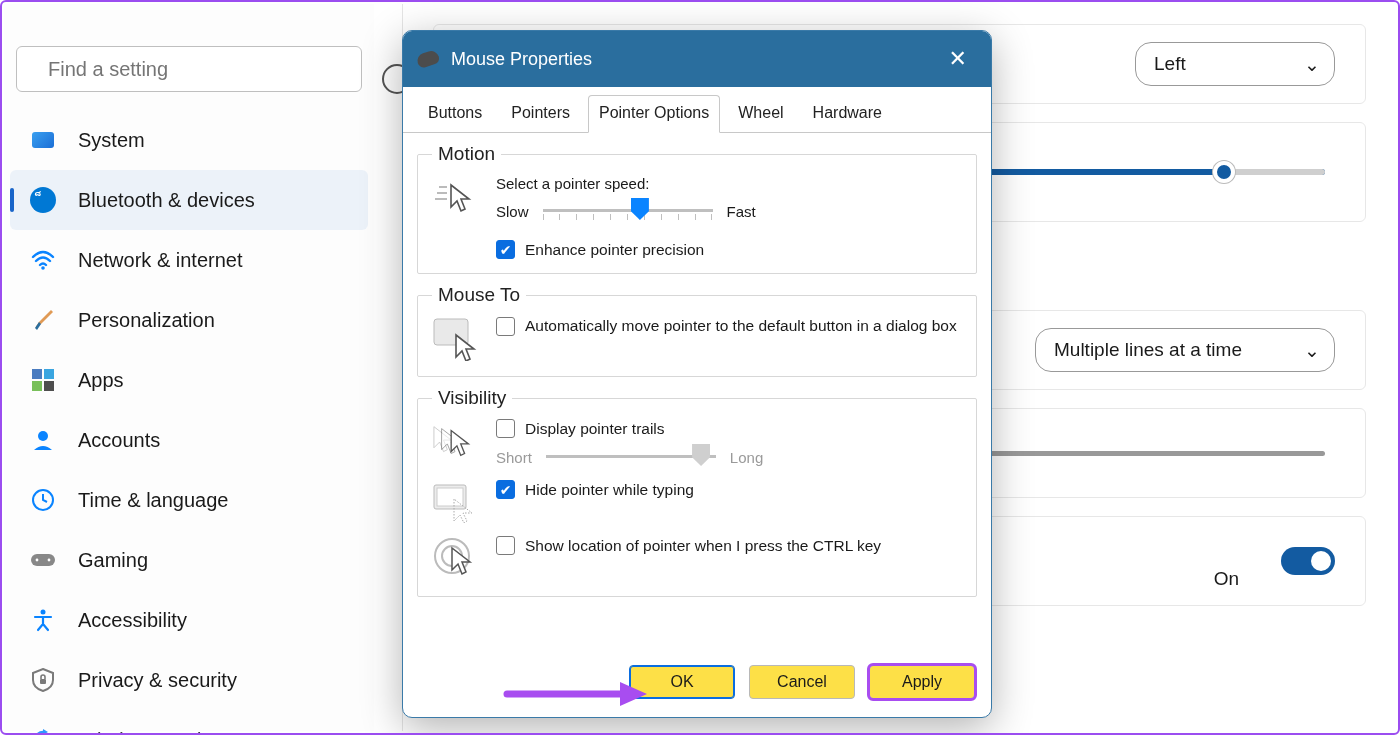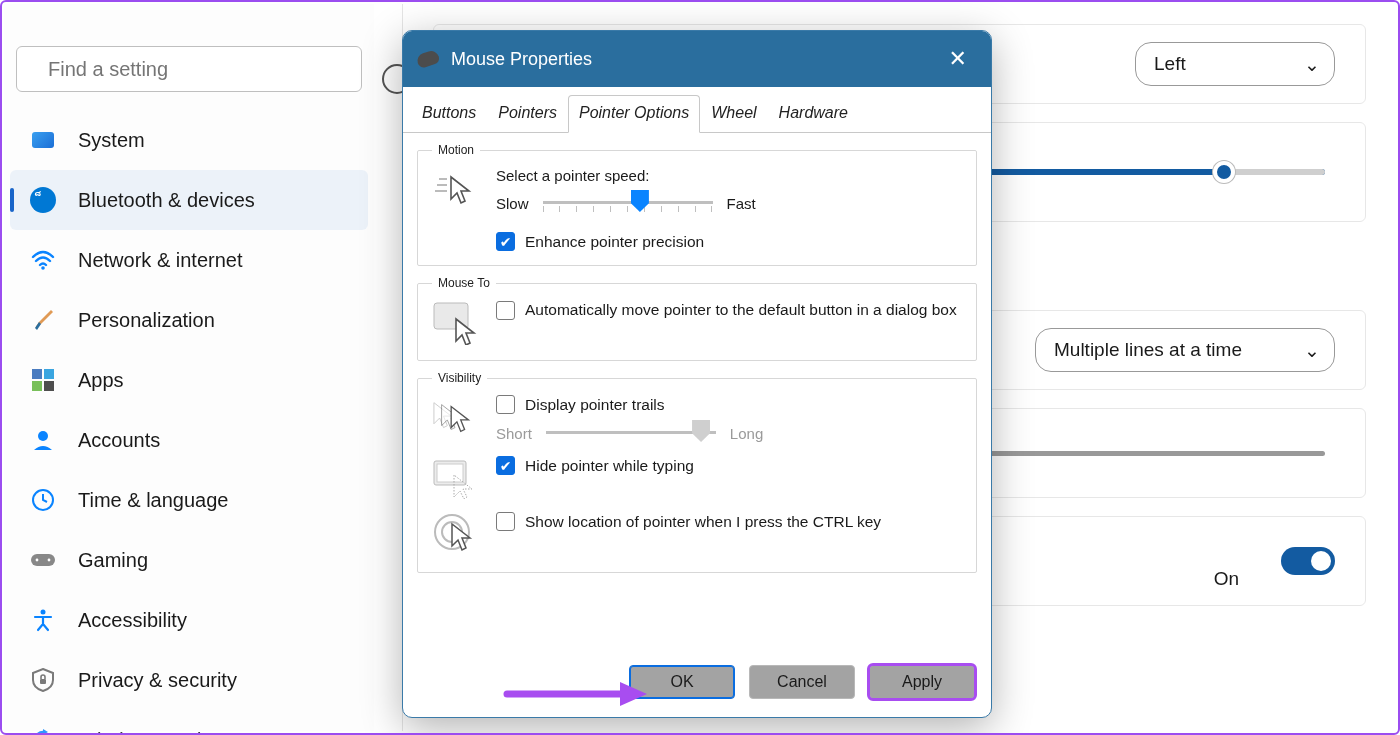--- a/index.html
+++ b/index.html
@@ -144,40 +144,39 @@
     align-items: center;
     padding: 0 14px;
     gap: 12px;
     font-size: 18px;
   }
   .titlebar .mouse-ico { width:22px; height:14px; background:#4c4c4c; border-radius:8px 8px 6px 6px; transform: rotate(-18deg);}
   .titlebar .close { margin-left:auto; font-size:22px; cursor:pointer; padding:6px 10px;}
   .tabs {
     display:flex;
     border-bottom:1px solid #c8c8c8;
-    padding-left:8px;
+    padding-left:14px;
     padding-top:8px;
-    gap:0;
+    gap:7px;
     font-size:16px;
-    font-style:italic;
   }
   .tab { padding:8px 10px 10px; color:#222; cursor:pointer; border:1px solid transparent; border-bottom:none;}
   .tab.active { border:1px solid #c8c8c8; border-bottom:1px solid #fff; margin-bottom:-1px; background:#fff; border-radius:4px 4px 0 0;}
   .body {
     flex:1;
     padding: 4px 14px 0 14px;
     overflow:hidden;
   }
   fieldset {
     border:1px solid #d7d7d7;
     border-radius:2px;
     margin: 6px 0 10px;
     padding: 10px 14px 14px;
   }
-  legend { padding: 0 6px; color:#222; font-size:12px;}
+  legend { padding: 0 6px; color:#222; font-size:19px;}
   .row { display:flex; align-items:flex-start; gap:18px;}
   .ico48 { width:46px; height:46px; flex-shrink:0; display:flex; align-items:center; justify-content:center; color:#777;}
   .slider-row{ display:flex; align-items:center; gap:14px; margin-top:6px;}
   .mslider { position:relative; width:170px; height:26px;}
   .mslider .track{ position:absolute; left:0; right:0; top:11px; height:3px; background:#bfbfbf;}
   .mslider .ticks{position:absolute; left:0; right:0; top:16px; height:6px; display:flex; justify-content:space-between;}
   .mslider .ticks span{width:1px;height:6px;background:#bfbfbf;}
   .mslider .thumb{ position:absolute; top:0; left:52%; width:18px; height:22px; background:#0a84ff; clip-path: polygon(50% 100%, 0 60%, 0 0, 100% 0, 100% 60%);}
   .mslider.disabled .thumb{ background:#cfcfcf; left:86%;}
   .chk { width:19px; height:19px; border:1px solid #7a7a7a; border-radius:3px; display:inline-flex; align-items:center; justify-content:center; background:#fff; flex-shrink:0;}
@@ -186,21 +185,21 @@
   .footer {
     display:flex;
     justify-content:flex-end;
     gap:14px;
     padding: 12px 16px 18px;
   }
   .btn {
     min-width:106px;
     height:34px;
     border:1px solid #b8b8b8;
-    background:#a3a3a3;
+    background:#fde047;
     border-radius:4px;
     font-size:16px;
     cursor:pointer;
     display:flex;align-items:center;justify-content:center;
   }
   .btn.primary{ border:1px solid #0a6de0; box-shadow:0 0 0 1px #0a6de0 inset;}
   .btn.hl{ outline:3px solid #a84df0; outline-offset:-1px;}
   .arrow-hint{
     position:absolute;
     left: 500px; top: 672px;

